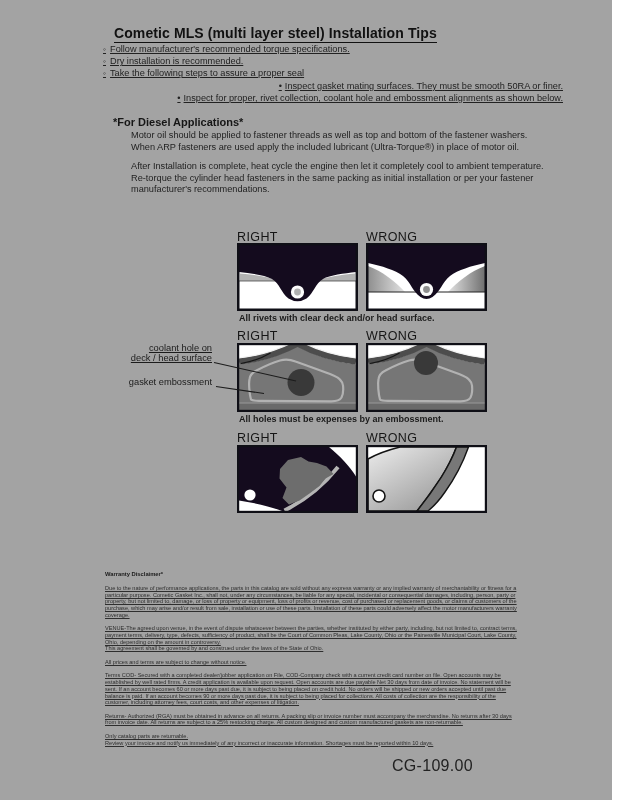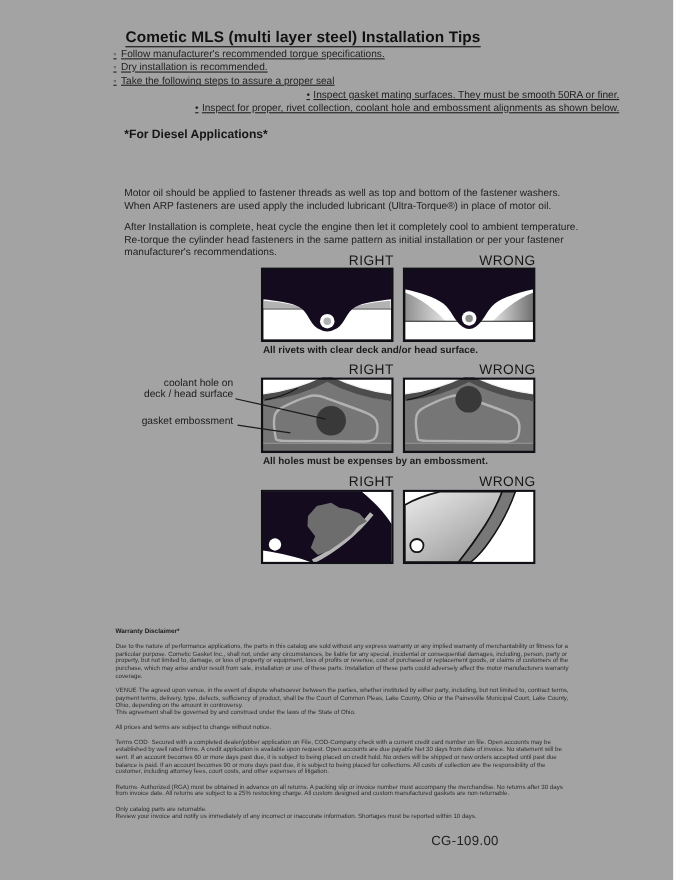--- a/index.html
+++ b/index.html
@@ -6,51 +6,51 @@
   .page{position:relative;width:612px;height:800px;background:#a3a3a3;overflow:hidden;
         font-family:"Liberation Sans",sans-serif;color:#1d1d1f;}
   .abs{position:absolute;}
   .title{left:114px;top:25px;font-size:14px;font-weight:700;color:#111;
          border-bottom:1.6px solid #111;padding-bottom:1px;letter-spacing:.1px;}
   .tips{left:103px;top:43px;width:460px;font-size:9.2px;line-height:12.2px;color:#222;text-decoration:underline;}
   .tips .lv1::before{content:"\25E6";margin-right:4px;font-size:8.5px;position:relative;top:-0.5px;}
   .tips .lv2{padding-left:24px;text-align:right;}
   .tips .lv2::before{content:"\2022";margin-right:3px;}
   .h2{left:113px;top:116px;font-size:11px;font-weight:700;color:#161616;}
-  .para{left:113px;width:422px;font-size:9.2px;line-height:11.6px;color:#222;margin-top:40px;}
+  .para{left:131px;width:422px;font-size:9.2px;line-height:11.6px;color:#222;}
   .p1{top:130px;} .p2{top:161px;} .note{top:202px;}
-  .rw{font-size:12.5px;color:#161616;letter-spacing:.4px;width:121px;text-align:right;}
+  .rw{font-size:12.5px;color:#161616;letter-spacing:.4px;width:121px;text-align:left;}
   .cap{font-size:9px;font-weight:700;color:#1b1b1b;line-height:11px;}
   .ann{font-size:9.3px;color:#1b1b1b;line-height:9.6px;width:94px;text-align:right;}
-  .pre{white-space:pre-line;}
+  .pre{white-space:pre-line;text-decoration:underline;}
   .fig{position:absolute;display:block;}
   .ptr{position:absolute;pointer-events:none;}
   .fineprint{left:105px;top:571px;width:414px;font-size:5.6px;line-height:6.7px;color:#2e2e2e;}
   .fineprint h3{margin:0 0 7px 0;font-size:5.8px;line-height:7px;color:#1b1b1b;}
   .fineprint p{margin:0 0 6.8px 0;}
-  .code{left:392px;top:757px;font-size:12px;color:#222;letter-spacing:.3px;}
+  .code{left:392px;top:757px;font-size:16px;color:#222;letter-spacing:.3px;}
 </style>
 </head>
 <body>
 
 <div class="page">
 
   <div class="abs title">Cometic MLS (multi layer steel) Installation Tips</div>
 
   <div class="abs tips">
     <div class="lv1">Follow manufacturer's recommended torque specifications.</div>
     <div class="lv1">Dry installation is recommended.</div>
     <div class="lv1">Take the following steps to assure a proper seal</div>
     <div class="lv2">Inspect gasket mating surfaces.  They must be smooth 50RA or finer.</div>
     <div class="lv2">Inspect for proper, rivet collection, coolant hole and embossment alignments as shown below.</div>
   </div>
 
   <div class="abs h2">*For Diesel Applications*</div>
   <div class="abs para p1">Motor oil should be applied to fastener threads as well as top and bottom of the fastener washers. When ARP fasteners are used apply the included lubricant (Ultra-Torque®) in place of motor oil.</div>
-  <div class="abs para p2">After Installation is complete, heat cycle the engine then let it completely cool to ambient temperature. Re-torque the cylinder head fasteners in the same pattern as initial installation or per your fastener manufacturer's recommendations.</div>
+  <div class="abs para p2">After Installation is complete, heat cycle the engine then let it completely cool to ambient temperature. Re-torque the cylinder head fasteners in the same packing as initial installation or per your fastener manufacturer's recommendations.</div>
 
   <div class="abs rw" style="left:237px;top:230px">RIGHT</div>
   <div class="abs rw" style="left:366px;top:230px">WRONG</div>
 
   <svg class="fig" style="left:237px;top:243px" width="121" height="68" viewBox="0 0 121 68">
     <rect width="121" height="68" fill="#ffffff"></rect>
     <path d="M3,38 L42,38 C30,33.5 16,31.5 3,30.5 Z" fill="#b3b3b3"></path>
     <path d="M118,38 L79,38 C91,33.5 105,31.5 118,30.5 Z" fill="#b3b3b3"></path>
     <line x1="2" y1="38" x2="119" y2="38" stroke="#4a4a4a" stroke-width="0.8"></line>
     <path d="M2,2 H119 V29 C107,30.5 93,32 86,36 C78,40.5 77,50 69.5,55.5 Q60.5,61 51.5,55.5 C44,50 43,40.5 35,36 C28,32 14,30.5 2,29 Z" fill="#140b1e"></path>

